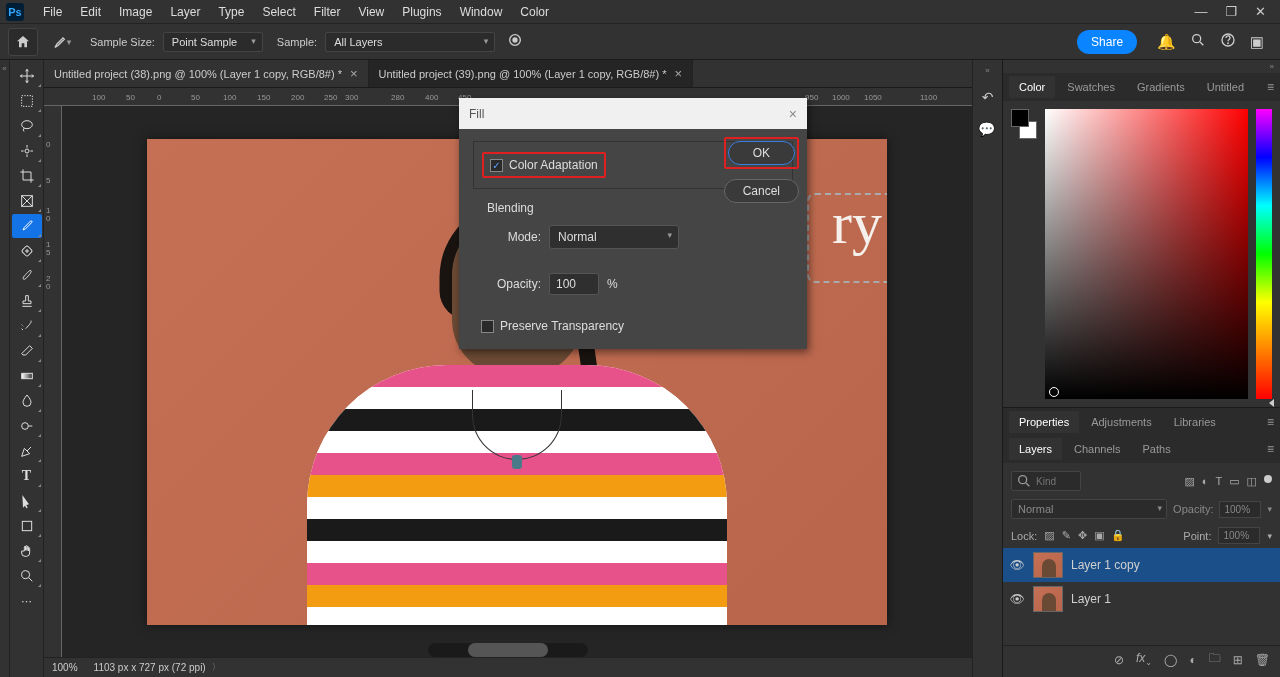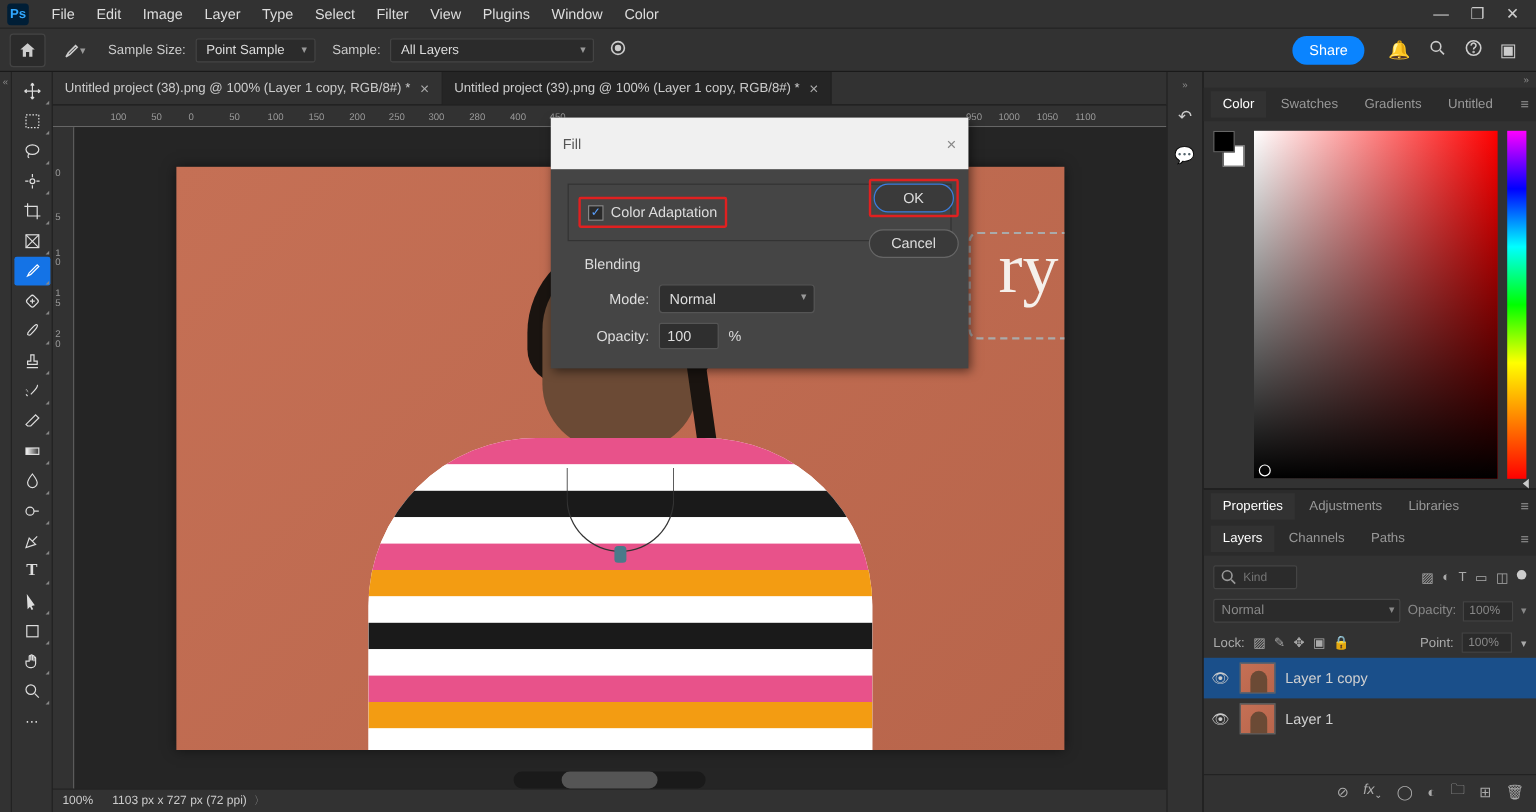--- a/index.html
+++ b/index.html
@@ -102,21 +102,21 @@
 .layer-list{ flex:1; overflow:auto;}
 .layer-row{ display:flex; align-items:center; padding:4px 6px; gap:8px; }
 .layer-row.selected{ background:#1a4f8a;}
 .eye{ width:16px; text-align:center; font-size:12px; color:#ccc;}
 .thumb{ width:30px; height:26px; background: linear-gradient(135deg,#c57055,#b8654b); border:1px solid #666; position:relative;}
 .thumb::after{content:""; position:absolute; bottom:0; left:8px; width:14px; height:18px; background:#6b4a35; border-radius:7px 7px 0 0;}
 .panel-footer{ height:28px; border-top:1px solid #222; display:flex; align-items:center; justify-content:flex-end; gap:12px; padding:0 10px; color:#aaa; font-size:12px;}
 
 
 .dialog-overlay{ position:absolute; top:98px; left:459px; width:348px; background:#454545; box-shadow: 2px 3px 8px rgba(0,0,0,.5); z-index:100; color:#ddd;}
-.dialog-title{ height:43px; background:#f0f0f0; color:#555; display:flex; align-items:center; padding:14px 10px; font-size:12px;}
+.dialog-title{ height:31px; background:#f0f0f0; color:#555; display:flex; align-items:center; padding:14px 10px; font-size:12px;}
 .dialog-close{ margin-left:auto; color:#888; font-size:14px;}
 .dialog-body{ padding: 12px 10px 14px 10px; display:flex; flex-direction:column; gap:8px; position:relative;}
 .dlg-row{ display:flex; align-items:center; gap:8px;}
 .dlg-label{ min-width:60px; text-align:right; font-size:12px;}
 .dlg-drop{ background:#2f2f2f; border:1px solid #555; border-radius:3px; padding:4px 20px 4px 8px; font-size:12px; position:relative; min-width:130px;}
 .dlg-drop::after{content:"▾"; position:absolute; right:6px; font-size:9px; color:#999;}
 .dlg-btn{ background:#3a3a3a; border:1px solid #666; border-radius:14px; padding:4px 18px; font-size:12px; text-align:center; min-width:62px;}
 .dlg-btn.ok{ border-color:#3a7de0; background:#3a3a3a;}
 .red-box{ border:2px solid #e02020; padding:2px; border-radius:2px;}
 .section-label{ font-size:12px; margin-top:4px; margin-left:18px;}
@@ -345,28 +345,28 @@
     </div>
     <div class="ruler-h">
       <span class="tick" style="left:48px">100</span>
       <span class="tick" style="left:82px">50</span>
       <span class="tick" style="left:113px">0</span>
       <span class="tick" style="left:147px">50</span>
       <span class="tick" style="left:179px">100</span>
       <span class="tick" style="left:213px">150</span>
       <span class="tick" style="left:247px">200</span>
       <span class="tick" style="left:280px">250</span>
-      <span class="tick" style="left:313px">300</span>
+      <span class="tick" style="left:301px">300</span>
       <span class="tick" style="left:347px">280</span>
       <span class="tick" style="left:381px">400</span>
       <span class="tick" style="left:414px">450</span>
       <span class="tick" style="left:761px">950</span>
       <span class="tick" style="left:788px">1000</span>
       <span class="tick" style="left:820px">1050</span>
-      <span class="tick" style="left:852px">1100</span>
+      <span class="tick" style="left:876px">1100</span>
     </div>
     <div class="canvas-row">
       <div class="ruler-v">
         <span class="tick" style="top:34px">0</span>
         <span class="tick" style="top:70px">5</span>
         <span class="tick" style="top:100px">1</span>
         <span class="tick" style="top:108px">0</span>
         <span class="tick" style="top:134px">1</span>
         <span class="tick" style="top:142px">5</span>
         <span class="tick" style="top:168px">2</span>
@@ -525,25 +525,29 @@
         </div>
       <div class="dlg-btn">Cancel</div>
     </div>
     <div class="inset-box">
       <div class="red-box" style="display:inline-flex; align-items:center; gap:6px; padding:4px 6px;">
         <span class="checkbox">✓</span>
         <span>Color Adaptation</span>
       </div>
     </div>
     <div class="section-label">Blending</div>
-    <div class="inset-box" style="display:flex; flex-direction:column; gap:8px; border:none; padding:2px 8px;justify-content:space-between;">
+    <div class="inset-box" style="display:flex; flex-direction:column; gap:24px; border:none; padding:2px 8px;justify-content:space-between;">
       <div class="dlg-row">
         <span class="dlg-label">Mode:</span>
         <div class="dlg-drop">Normal</div>
       </div>
       <div class="dlg-row">
         <span class="dlg-label">Opacity:</span>
         <input class="opacity-input" value="100" style="">
         <span>%</span>
       </div>
+      <div class="dlg-row" style="gap:6px;">
+        <span class="checkbox" style="color:transparent"></span>
+        <span>Preserve Transparency</span>
+      </div>
     </div>
   </div>
 </div>
 
 </body></html>

